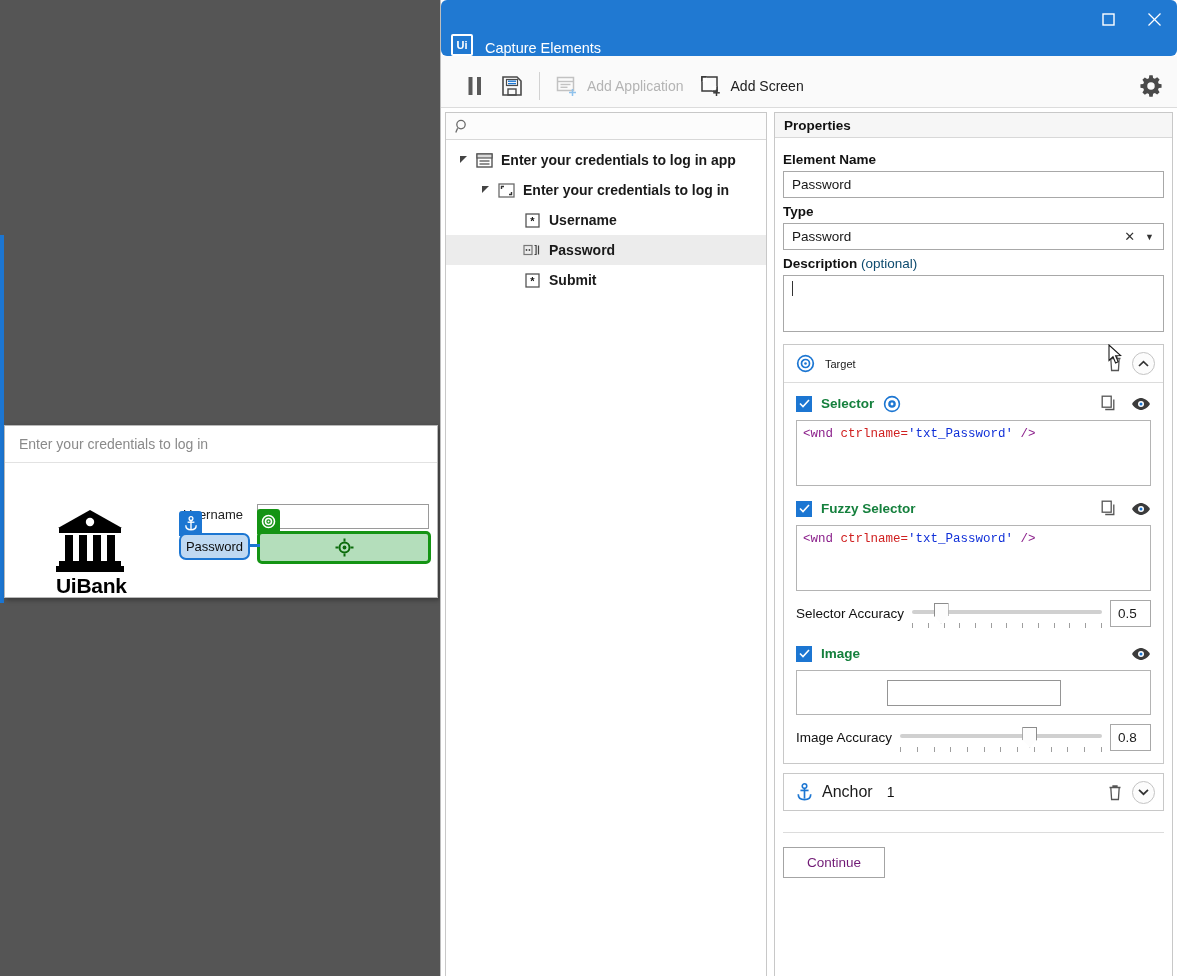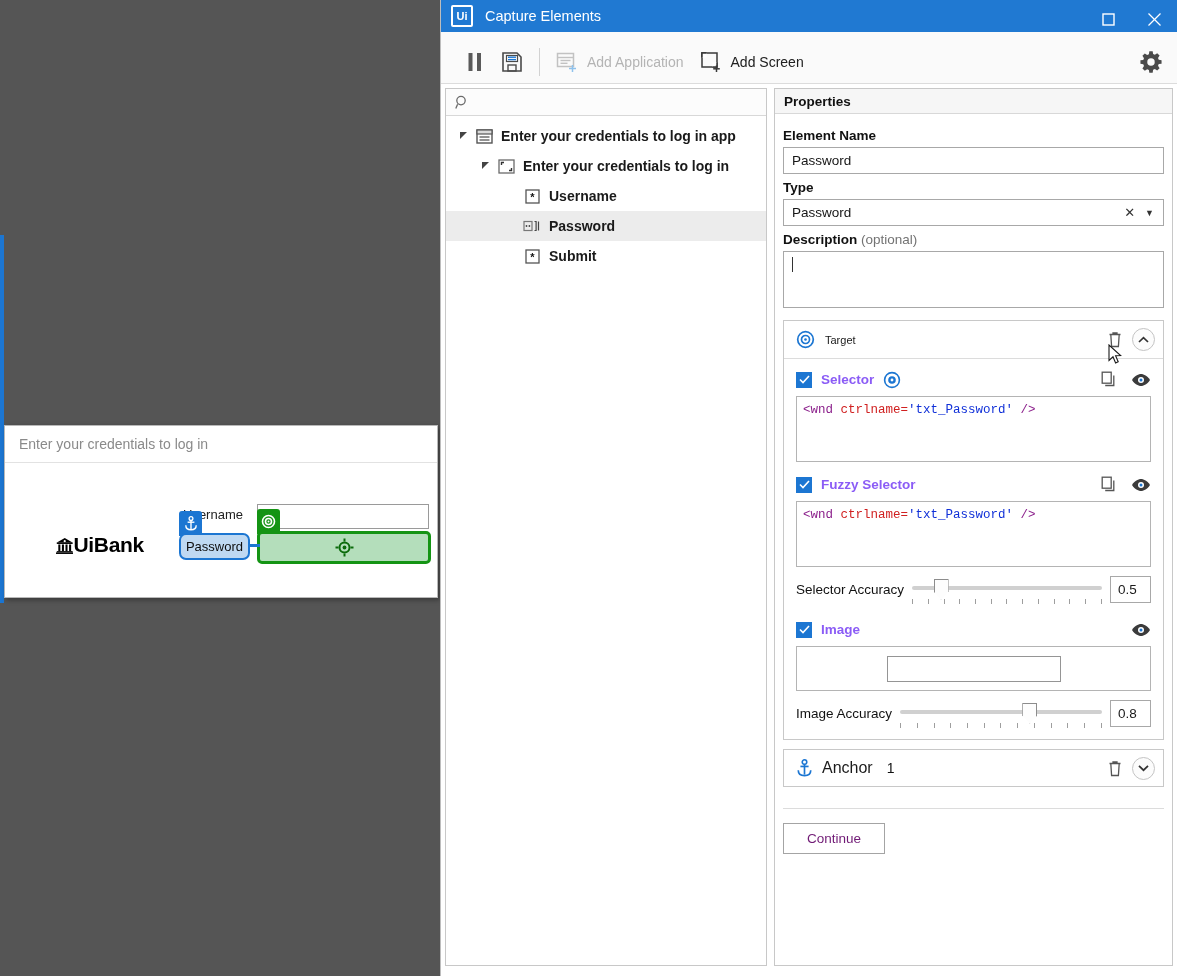--- a/index.html
+++ b/index.html
@@ -29,22 +29,22 @@
     box-shadow:2px 2px 5px rgba(0,0,0,.35);
   }
   #uibank-titlebar {
     height:37px; background:#ffffff; border-bottom:1px solid #e2e2e2;
     display:flex; align-items:center; padding-left:14px;
     color:#8a8a8a; font-size:14px;
   }
   #uibank-body { position:relative; height:135px; }
 
   #uibank-logo {
-    position:absolute; left:51px; top:33px; width:88px; height:100px;
-    display:flex; align-items:center;
+    position:absolute; left:51px; top:43px; width:88px; height:100px;
+    display:flex; flex-direction:column; align-items:flex-start;
   }
   #uibank-logo svg { display:block; }
   #uibank-logo-text {
     font-size:21px; font-weight:700; letter-spacing:-.3px; color:#000;
     margin-top:-2px; font-family:"Liberation Sans", sans-serif;
   }
 
   .uib-label {
     position:absolute; font-size:13px; color:#222;
   }
@@ -84,22 +84,22 @@
     display:flex; align-items:center; justify-content:center;
   }
 
   
   #capture-window {
     position:absolute; left:440px; top:0; width:737px; height:976px;
     background:#ffffff;
     border-left:1px solid #bdbdbd;
   }
   #capture-titlebar {
-    height:32px; background:#2079d2; display:flex; align-items:center;
-    padding-left:10px; color:#fff;
+    height:56px; background:#2079d2; display:flex; align-items:flex-end;
+    padding-left:10px; color:#fff;border-radius:6px;
   }
   #ui-logo-box {
     width:22px; height:22px; border:2px solid #fff; border-radius:2px;
     display:flex; align-items:center; justify-content:center;
     font-size:11px; font-weight:700; line-height:1; margin-right:12px;
     font-family:"Liberation Sans", sans-serif;
   }
   #capture-title-text { font-size:14.5px; }
   #titlebar-controls { margin-left:auto; display:flex; height:100%; }
   .titlebar-btn {
@@ -152,21 +152,21 @@
   #props-header {
     height:25px; background:#f6f6f6; border-bottom:1px solid #d8d8d8;
     display:flex; align-items:center; padding-left:9px;
     font-size:13.5px; font-weight:700; color:#111;
   }
   #props-body { padding:8px 8px 0 8px; }
 
   .field-label {
     font-size:13.5px; font-weight:700; color:#111; margin:6px 0 4px 0;
   }
-  .field-label .optional { font-weight:400; color:#737373; }
+  .field-label .optional { font-weight:400; color:#0c4a6e; }
   .txt-input {
     height:27px; border:1px solid #a8a8a8; background:#fff;
     display:flex; align-items:center; padding:0 8px;
     font-size:13.5px; color:#161616;
   }
   .combo {
     height:27px; border:1px solid #a8a8a8; background:#fff;
     display:flex; align-items:center; padding:0 6px 0 8px;
     font-size:13.5px; color:#161616;
   }
@@ -195,21 +195,21 @@
     width:23px; height:23px; border-radius:50%; border:1px solid #c4c4c4;
     background:#fcfcfc; display:flex; align-items:center; justify-content:center;
   }
   #target-body { padding:4px 12px 12px 12px; }
 
   .check-row { display:flex; align-items:center; height:33px; }
   .cb {
     width:16px; height:16px; background:#1c76d2; border:1px solid #1c76d2;
     display:flex; align-items:center; justify-content:center; margin-right:9px;
   }
-  .check-row .cr-label { font-size:13.5px; font-weight:700; color:#8b5cf6; }
+  .check-row .cr-label { font-size:13.5px; font-weight:700; color:#15803d; }
   .cr-actions { margin-left:auto; display:flex; align-items:center; gap:14px; }
 
   .sel-box {
     border:1px solid #b4b4b4; background:#fff; height:66px;
     padding:5px 6px; font-family:"Liberation Mono", monospace;
     font-size:12.5px; line-height:1.35; white-space:nowrap; overflow:hidden;
   }
   .tok-tag  { color:#8b1f8b; }
   .tok-attr { color:#d02020; }
   .tok-val  { color:#1030d8; }

